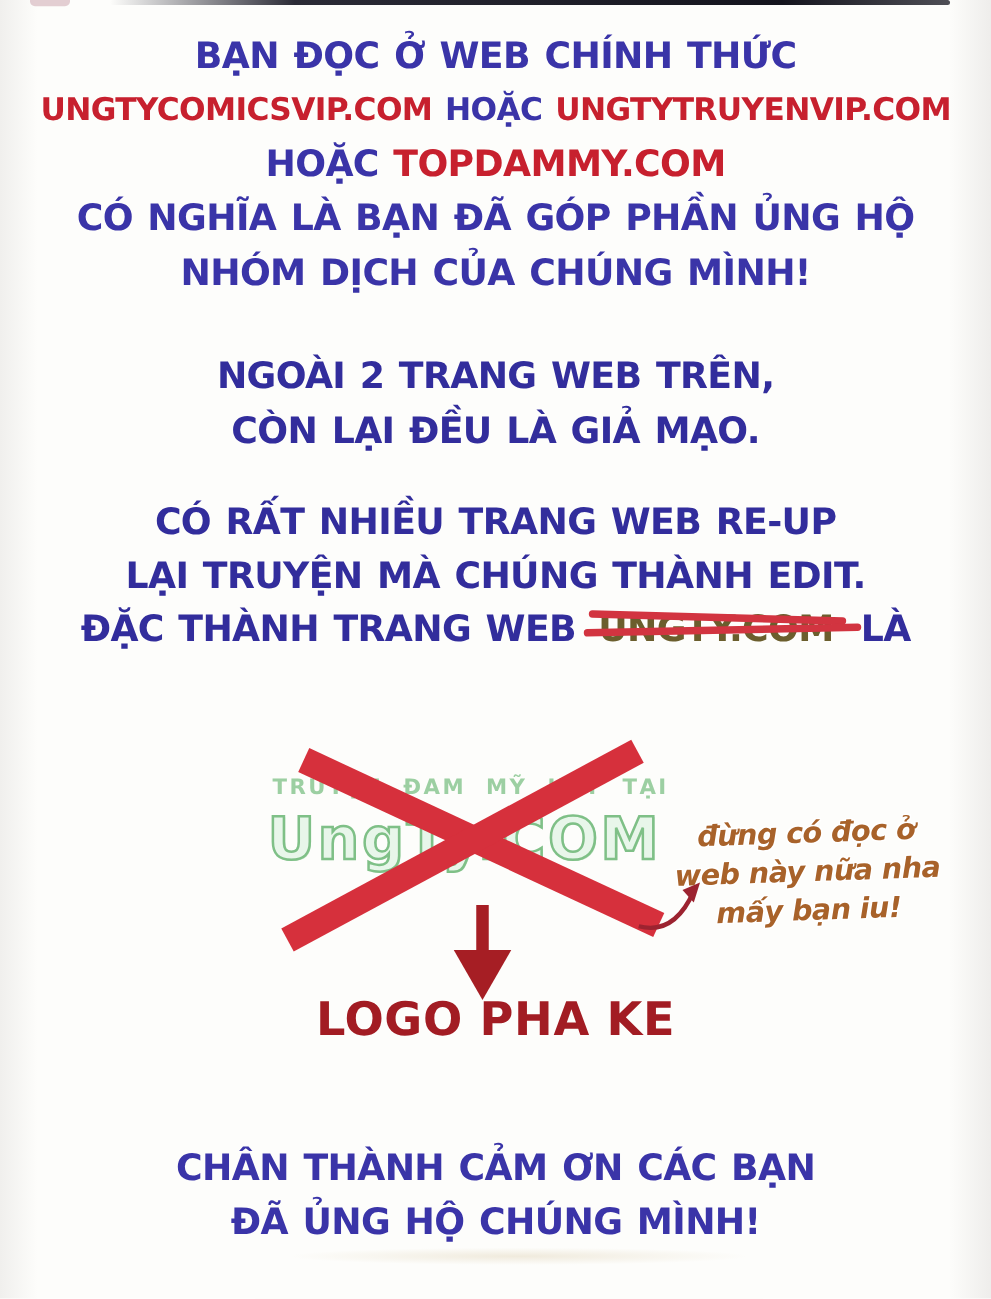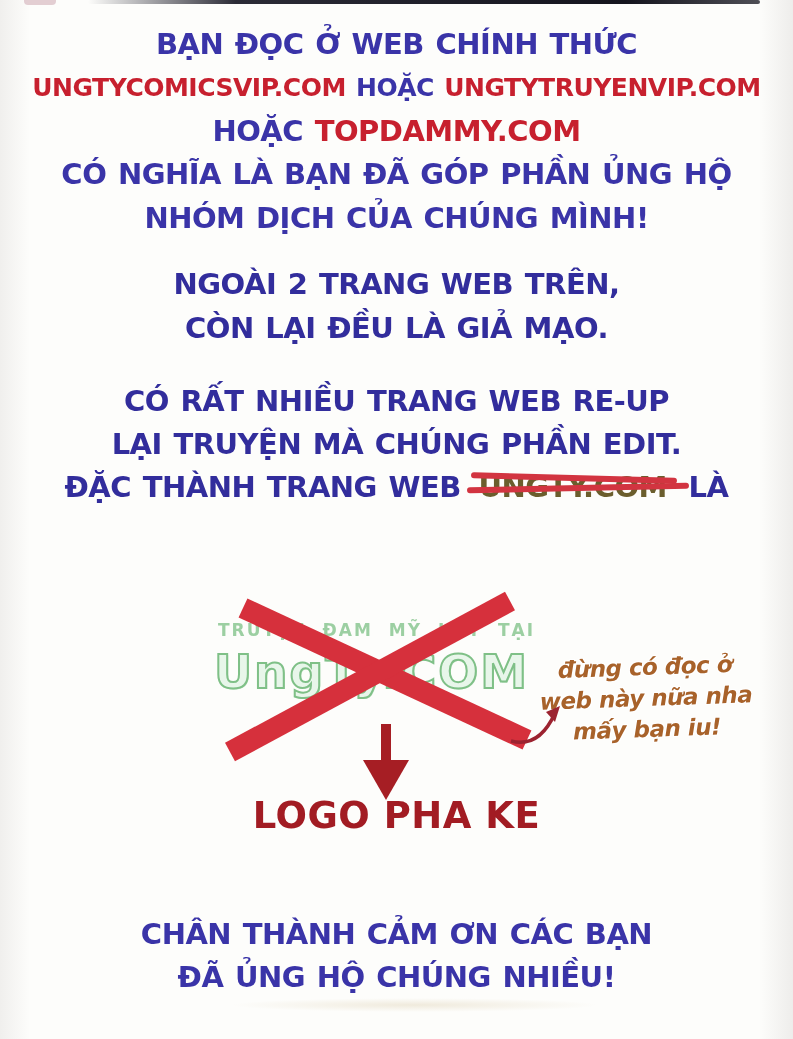--- a/index.html
+++ b/index.html
@@ -18,21 +18,21 @@
     background:#dcc2c8; border-radius:0 0 4px 4px; opacity:.8; }
   .bottom-smudge { position:absolute; top:998px; left:230px; width:370px; height:14px;
     background:radial-gradient(ellipse at center, rgba(205,185,140,.28), rgba(205,185,140,0) 70%); }
 
   .line {
     position:absolute; left:0; right:0; text-align:center; white-space:nowrap;
     font-weight:700; font-size:29px; line-height:1.15; letter-spacing:-.5px; word-spacing:2px;
   }
   .sz25 { font-size:25px; }
   .blue { color:var(--blue); }
-  .navy { color:var(--navy); }
+  .navy { color:var(--navy);margin-top:16px; }
   .red  { color:var(--red);text-align:right; }
 
   .fake {
     position:relative; display:inline-block; color:var(--olive); margin:0 10px 0 6px;
   }
   .strike { position:absolute; height:6px; background:var(--strike); border-radius:3px; }
   .strike.s1 { left:-8px; right:-10px; top:4px; transform:rotate(1.6deg); }
   .strike.s2 { left:-12px; right:-22px; top:14px; transform:rotate(-1.2deg); }
 
   .tagline {
@@ -81,21 +81,21 @@
     <span class="blue">HOẶC</span>
     <span class="red">TOPDAMMY.COM</span>
   </div>
   <div class="line blue" style="top:202px">NHÓM DỊCH CỦA CHÚNG MÌNH!</div>
   <div class="line blue" style="top:158px">CÓ NGHĨA LÀ BẠN ĐÃ GÓP PHẦN ỦNG HỘ</div>
 
   <div class="line navy" style="top:268px">NGOÀI 2 TRANG WEB TRÊN,</div>
   <div class="line navy" style="top:312px">CÒN LẠI ĐỀU LÀ GIẢ MẠO.</div>
 
   <div class="line navy" style="top:385px">CÓ RẤT NHIỀU TRANG WEB RE-UP</div>
-  <div class="line navy" style="top:428px">LẠI TRUYỆN MÀ CHÚNG PHẦN EDIT.</div>
+  <div class="line navy" style="top:428px">LẠI TRUYỆN MÀ CHÚNG THÀNH EDIT.</div>
   <div class="line navy" style="top:471px">
     <span>ĐẶC THÀNH TRANG WEB</span>
     <span class="fake">
       <span>UNGTY.COM</span>
       <span class="strike s1"></span>
       <span class="strike s2"></span>
     </span>
     <span>LÀ</span>
   </div>
 
@@ -116,15 +116,15 @@
     <path d="M 511 741 C 534 747 547 731 555 713" fill="none" stroke="#9c2330" stroke-width="3.5"></path>
     <path d="M 560 706 L 546 712 L 555 722 Z" fill="#9c2330"></path>
 
     <line x1="386" y1="724" x2="386" y2="766" stroke="#a61e24" stroke-width="10"></line>
     <path d="M 363 760 L 409 760 L 386 800 Z" fill="#a61e24"></path>
   </svg>
 
   <div class="caption">LOGO PHA KE</div>
 
   <div class="line blue" style="top:918px">CHÂN THÀNH CẢM ƠN CÁC BẠN</div>
-  <div class="line blue" style="top:961px">ĐÃ ỦNG HỘ CHÚNG NHIỀU!</div>
+  <div class="line blue" style="top:961px">ĐÃ ỦNG HỘ CHÚNG MÌNH!</div>
 
 </div>
 
 </body></html>

